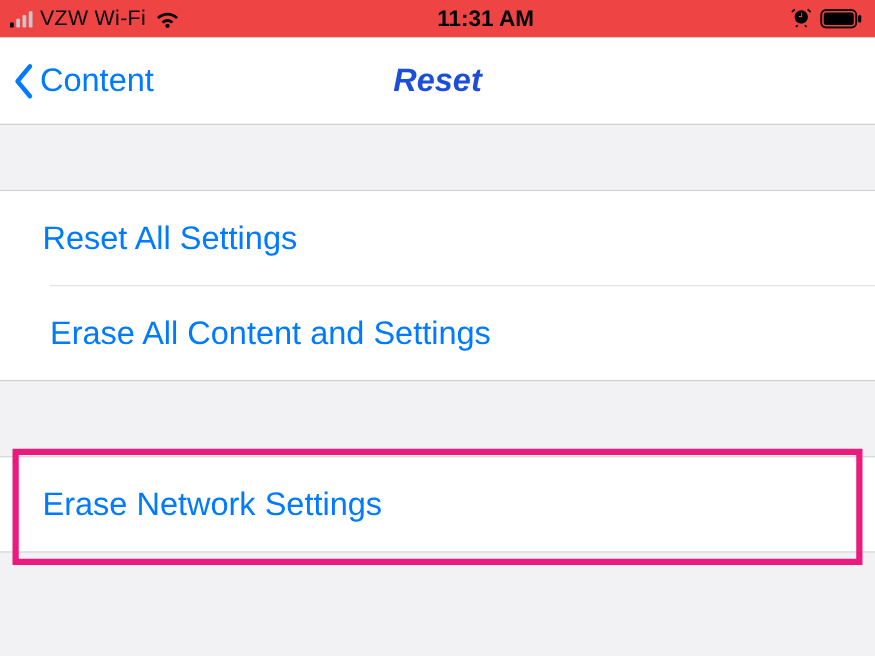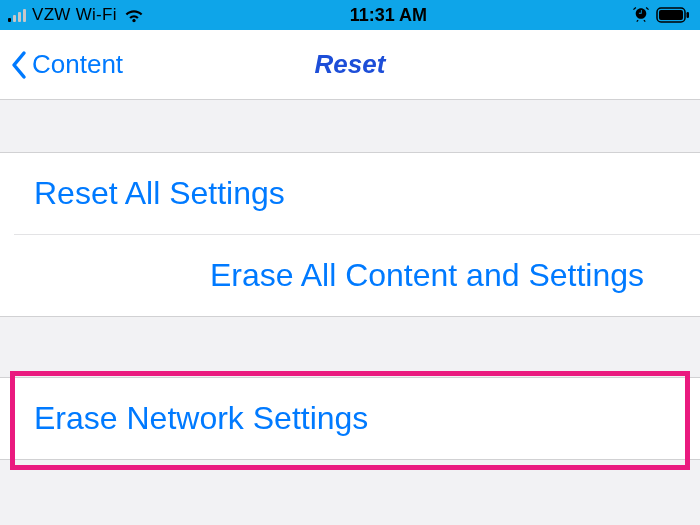--- a/index.html
+++ b/index.html
@@ -9,21 +9,21 @@
     font-family: -apple-system, "Helvetica Neue", Helvetica, Arial, sans-serif;
     background: #f2f2f4;
     color: #000;
     overflow: hidden;
   }
 
   
   .status-bar {
     height: 30px;
     width: 100%;
-    background: #0ea5e9;
+    background: #ef4444;
     display: flex;
     align-items: center;
     justify-content: space-between;
     padding: 0 10px 0 8px;
     font-size: 18px;
     font-weight: 500;
   }
   .status-left, .status-right {
     display: flex;
     align-items: center;
@@ -90,30 +90,29 @@
   .section-gap-small { height: 52px; }
   .section-gap-large { height: 60px; }
 
   .section {
     background: #ffffff;
     border-top: 1px solid #d1d1d3;
     border-bottom: 1px solid #d1d1d3;
   }
   .row {
     padding: 22px 28px 22px 34px;
-    font-size: 32px;
+    font-size: 26px;
     color: #007aff;
     cursor: pointer;
     background:#fff;
   }
   .row + .row {
     border-top: 1px solid #e3e3e5;
-    margin-left: 14px;
+    margin-left: 40px;
     padding-left: 0;
-    text-align: right;
   }
   .row + .row .row-inner {
     padding-right: 28px;
   }
 
   
   .highlight-wrap {
     position: relative;
     padding: 0;
   }

